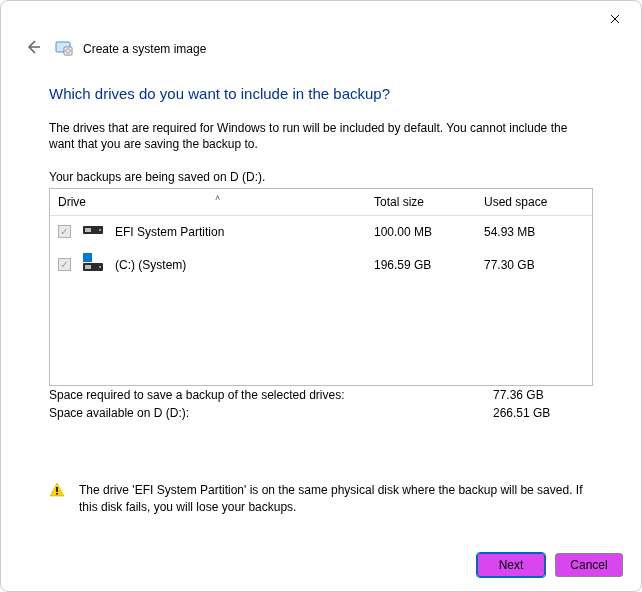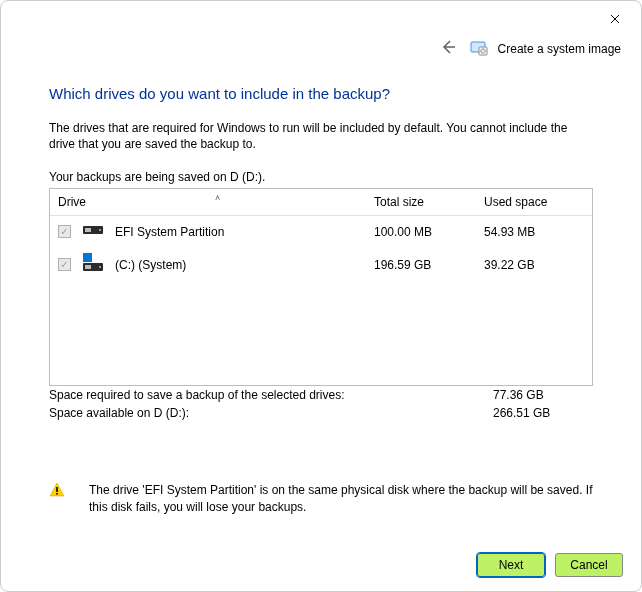--- a/index.html
+++ b/index.html
@@ -31,21 +31,20 @@
     justify-content: center;
     font-size: 14px;
     color: #000;
     cursor: pointer;
   }
   .header-row {
     display: flex;
     align-items: center;
     padding: 0 20px 4px 20px;
     gap: 10px;
-    justify-content: flex-end;
   }
   .back-arrow {
     font-size: 16px;
     color: #606060;
     padding: 2px 4px;
     cursor: pointer;
   }
   .win-icon { display: inline-block; }
   .win-title { font-size: 12px; }
   .content {
@@ -107,21 +106,21 @@
     font-size: 12px;
   }
   .summary-row {
     display: flex;
     padding: 2px 0;
   }
   .summary-row .label { flex: 1; }
   .summary-row .val { width: 100px; }
   .warn-block {
     display: flex;
-    gap: 24px;
+    gap: 14px;
     margin-top: 60px;
     align-items: flex-start;
   }
   .warn-icon {
     width: 16px; height: 16px;
     flex-shrink: 0;
   }
   .warn-text {
     font-size: 12px;
     line-height: 1.35;
@@ -130,21 +129,21 @@
     position: absolute;
     bottom: 14px;
     right: 18px;
     display: flex;
     gap: 10px;
   }
   .btn {
     min-width: 68px;
     height: 24px;
     border: 1px solid #888;
-    background: #bef264;
+    background: #d946ef;
     border-radius: 3px;
     font-size: 12px;
     cursor: pointer;
     padding: 0 14px;
   }
   .btn.primary {
     border: 1px solid #0067c0;
     outline: 1px solid #0067c0;
   }
 </style>
@@ -171,21 +170,21 @@
       <rect x="1" y="3" width="14" height="10" rx="1" fill="#cfe8ff" stroke="#4a90d9"></rect>
       <rect x="9" y="8" width="8" height="8" rx="1" fill="#fff" stroke="#888"></rect>
       <circle cx="13" cy="12" r="2.3" fill="#e8e8e8" stroke="#999"></circle>
     </svg>
   </span>
   <span class="win-title">Create a system image</span>
 </div>
 
 <div class="content">
   <div class="heading">Which drives do you want to include in the backup?</div>
-  <div class="desc">The drives that are required for Windows to run will be included by default. You cannot include the drive that you are saved the backup to.</div>
+  <div class="desc">The drives that are required for Windows to run will be included by default. You cannot include the want that you are saving the backup to.</div>
   <div class="savedmsg">Your backups are being saved on D (D:).</div>
 
   <div class="drive-box">
     <div class="dhead">
       <div class="col-drive">Drive</div>
       <span class="sort-caret">˄</span>
       <div class="col-total">Total size</div>
       <div class="col-used">Used space</div>
     </div>
 
@@ -216,21 +215,21 @@
             <rect x="0" y="5" width="4" height="4" fill="#0078d4"></rect>
             <rect x="5" y="5" width="4" height="4" fill="#0078d4"></rect>
             <rect x="0" y="10" width="20" height="8" rx="1" fill="#2b2b2b"></rect>
             <rect x="2" y="12" width="6" height="4" fill="#bdbdbd"></rect>
             <circle cx="17" cy="14" r="1" fill="#6cff6c"></circle>
           </svg>
         </span>
         <span>(C:) (System)</span>
       </div>
       <div class="col-total">196.59 GB</div>
-      <div class="col-used">39.22 GB</div>
+      <div class="col-used">77.30 GB</div>
     </div>
   </div>
 
   <div class="summary">
     <div class="summary-row">
       <span class="label">Space required to save a backup of the selected drives:</span>
       <span class="val">77.36 GB</span>
     </div>
     <div class="summary-row">
       <span class="label">Space available on D (D:):</span>

